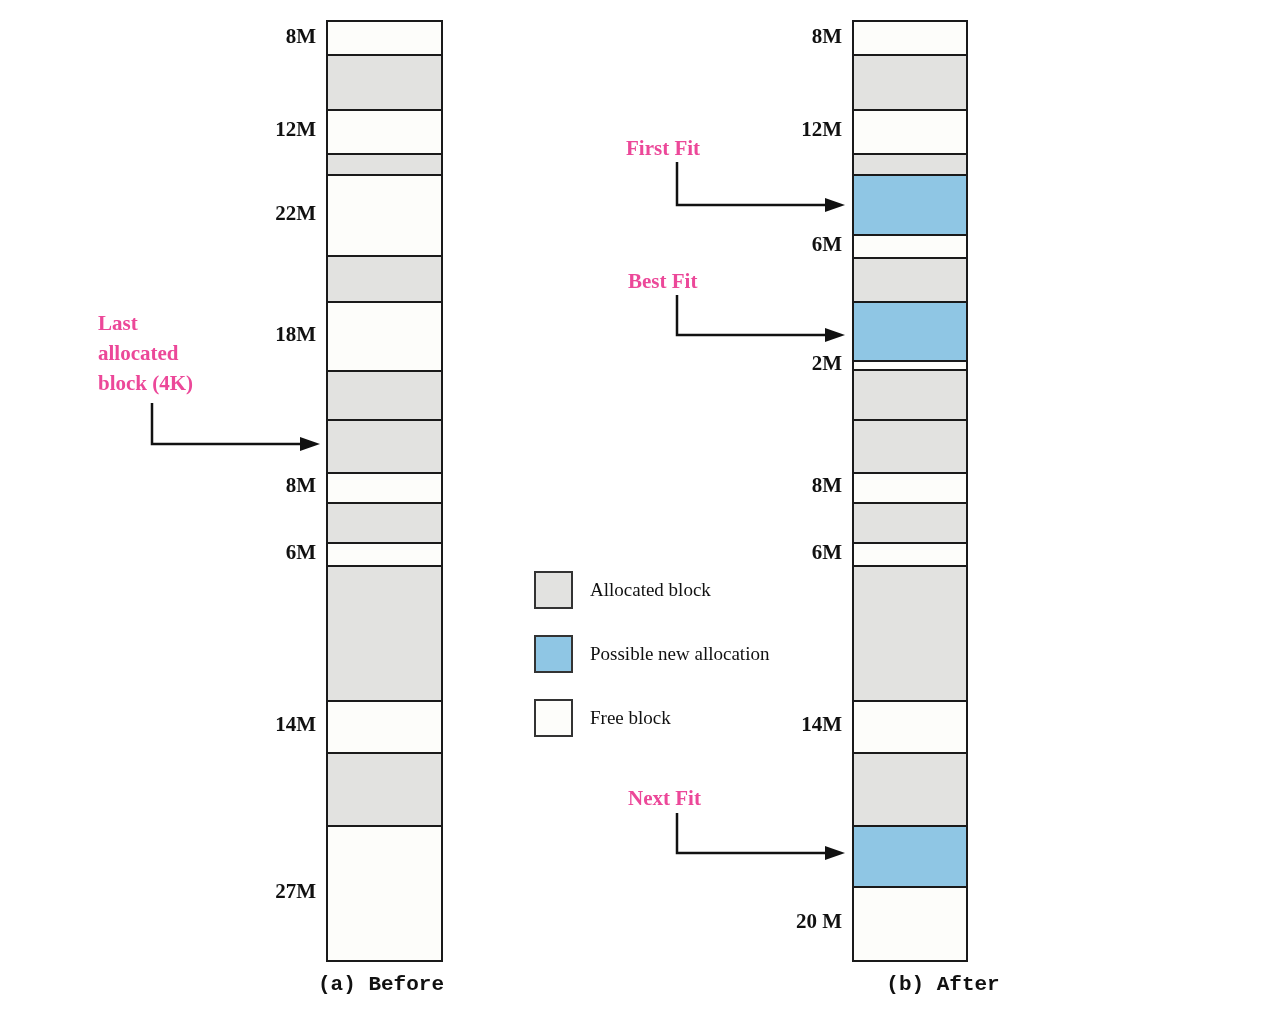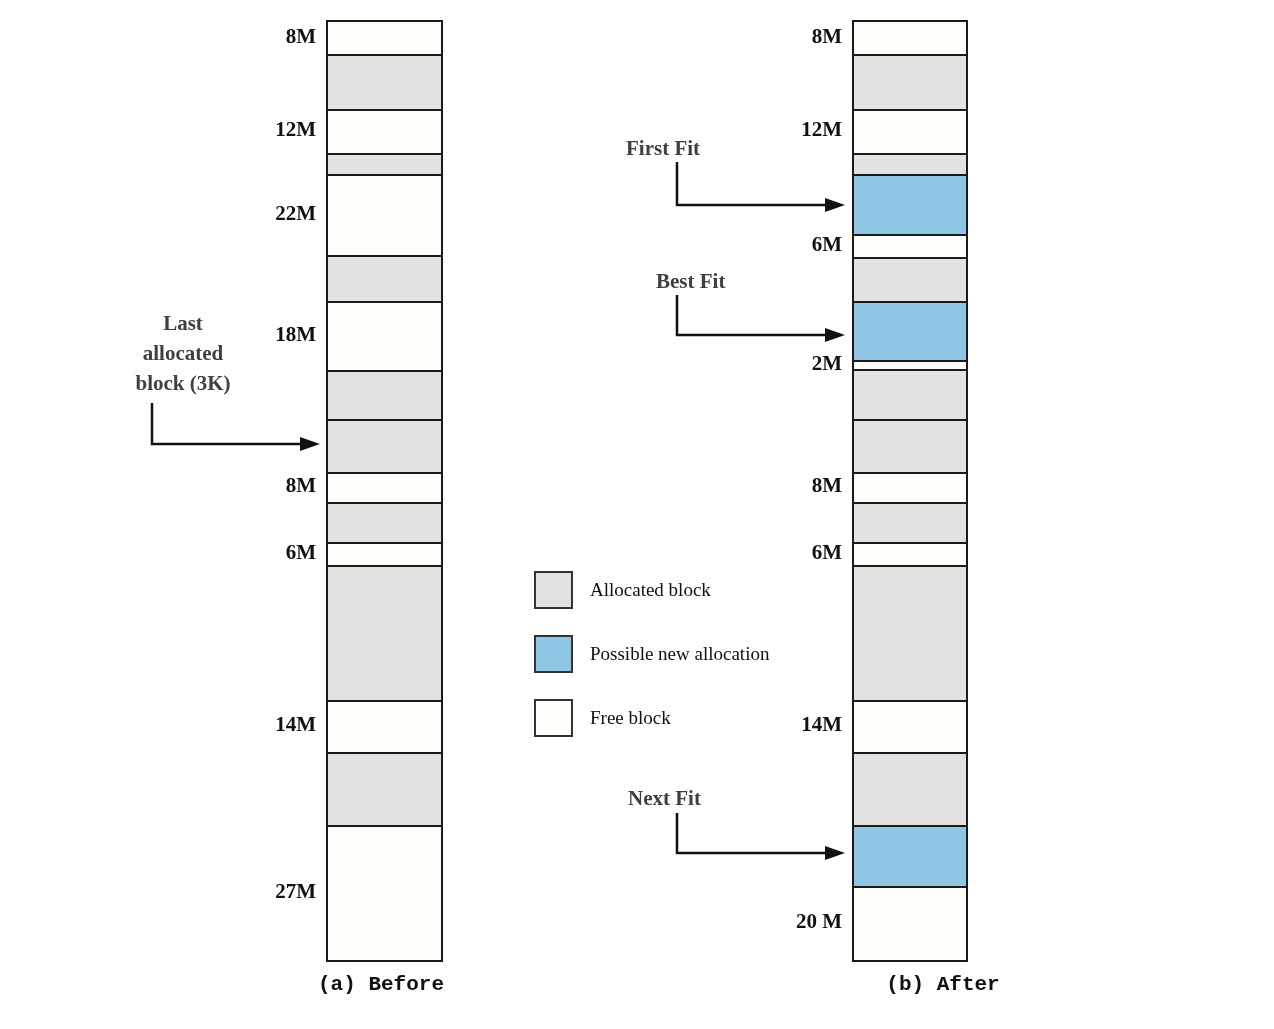--- a/index.html
+++ b/index.html
@@ -51,28 +51,27 @@
     font-weight: bold;
     color: #111;
     white-space: pre;
   }
 
   
   .annot {
     position: absolute;
     font-size: 21px;
     font-weight: bold;
-    color: #404040;
+    color: #ec4899;
     white-space: pre-line;
     line-height: 30px;
-    text-align: center;
   }
   #last-allocated-label { left: 98px;  top: 308px; width: 170px; }
   #first-fit-label      { left: 626px; top: 133px; }
-  #best-fit-label       { left: 656px; top: 266px; }
+  #best-fit-label       { left: 628px; top: 266px; }
   #next-fit-label       { left: 628px; top: 783px; }
 
   .arrow-svg { position: absolute; overflow: visible; }
   #arrow-last  { left: 140px; top: 395px; }
   #arrow-first { left: 665px; top: 155px; }
   #arrow-best  { left: 665px; top: 288px; }
   #arrow-next  { left: 665px; top: 806px; }
 
   
   #legend { position: absolute; left: 490px; top: 571px; }
@@ -175,21 +174,21 @@
       <div class="block free bt" style="height: 23px;"></div>
       <div class="block allocated bt" style="height: 135px;"></div>
       <div class="block free bt" style="height: 52px;"></div>
       <div class="block allocated bt" style="height: 73px;"></div>
       <div class="block new bt" style="height: 61px;"></div>
       <div class="block free bt" style="height: 74px;"></div>
     </div>
 
   <div class="annot" id="last-allocated-label">Last
 allocated
-block (3K)</div>
+block (4K)</div>
   <div class="annot" id="first-fit-label">First Fit</div>
   <div class="annot" id="best-fit-label">Best Fit</div>
   <div class="annot" id="next-fit-label">Next Fit</div>
 
   <svg class="arrow-svg" id="arrow-last" width="190" height="62">
     <polyline points="12,8 12,49 162,49" fill="none" stroke="#111" stroke-width="2.5"></polyline>
     <polygon points="160,42 160,56 180,49" fill="#111"></polygon>
   </svg>
   <svg class="arrow-svg" id="arrow-first" width="190" height="62">
     <polyline points="12,7 12,50 162,50" fill="none" stroke="#111" stroke-width="2.5"></polyline>

